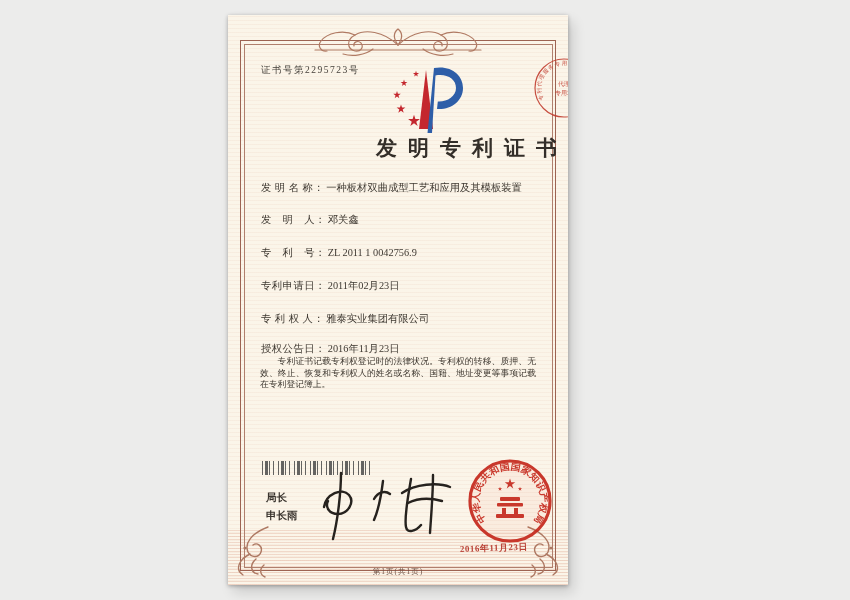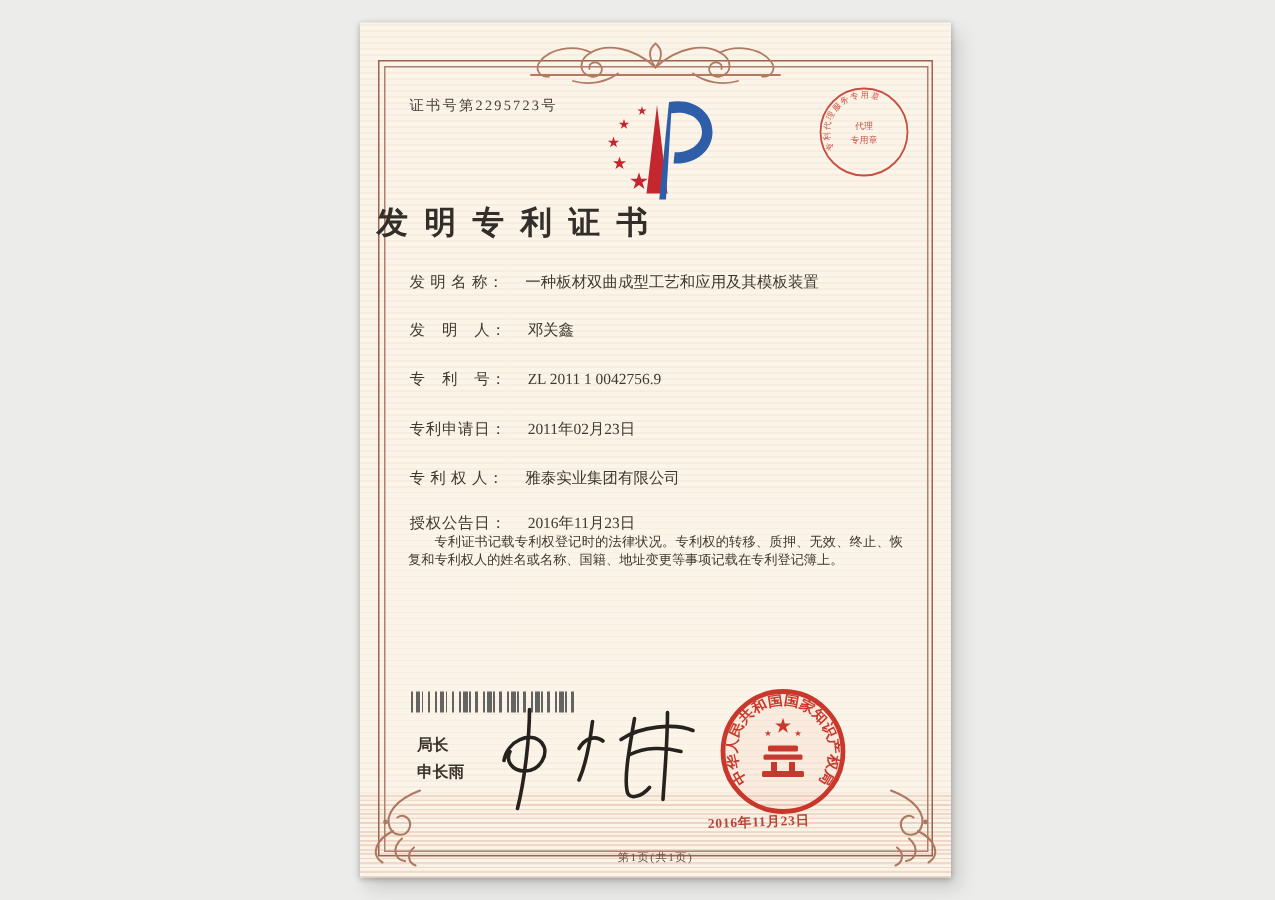--- a/index.html
+++ b/index.html
@@ -5,21 +5,21 @@
   html,body{margin:0;padding:0;}
   body{
     width:850px;height:600px;overflow:hidden;
     background:#ececeb;
     font-family:"Liberation Serif","DejaVu Serif",serif;
   }
   .stage{position:relative;width:850px;height:600px;}
 
   
   .paper{
-    position:absolute;left:240px;top:15px;width:394px;height:570px;
+    position:absolute;left:228px;top:15px;width:340px;height:570px;
     background-color:#fbf5e9;
     background-image:repeating-linear-gradient(0deg,
       rgba(199,124,94,0.07) 0px, rgba(199,124,94,0.07) 1px,
       transparent 1px, transparent 4px);
     box-shadow:0 1px 4px rgba(0,0,0,0.30), 5px 7px 12px rgba(0,0,0,0.14);
     overflow:hidden;
   }
   .bottom-band{
     position:absolute;left:0;right:0;bottom:0;height:56px;
     background-image:repeating-linear-gradient(0deg,
@@ -38,30 +38,30 @@
   
   .top-flourish{position:absolute;top:10px;left:50%;transform:translateX(-50%);z-index:2;}
   .cert-no{
     position:absolute;left:33px;top:49px;z-index:2;
     font-size:9.5px;letter-spacing:1.5px;color:#45403a;
   }
   .agency-seal{position:absolute;left:303px;top:40px;z-index:2;opacity:0.88;}
   .logo{position:absolute;left:158px;top:50px;z-index:2;}
   .title{
     position:absolute;left:0;right:0;top:119px;margin:0;z-index:2;
-    text-align:left;font-size:21px;font-weight:600;color:#332e29;
+    text-align:right;font-size:21px;font-weight:600;color:#332e29;
     letter-spacing:11px;text-indent:11px;
   }
 
   
   .fields{position:absolute;left:33px;right:26px;top:166px;z-index:2;
     font-size:10.3px;color:#3e3831;}
   .frow{position:absolute;left:0;white-space:nowrap;}
   .frow .flabel{letter-spacing:0.5px;margin-top:32px;}
-  .frow .fvalue{margin-left:14px;}
+  .frow .fvalue{margin-left:2px;}
   .r1{top:0px;} .r2{top:32px;} .r3{top:65px;} .r4{top:98px;}
   .r5{top:131px;} .r6{top:161px;font-family:Liberation Serif, serif;}
 
   
   .bodytext{
     position:absolute;left:32px;right:32px;top:341px;z-index:2;
     font-size:8.8px;line-height:11.6px;color:#3d372f;text-align:justify;
   }
   .bodytext p{margin:0;text-indent:2em;}
 

